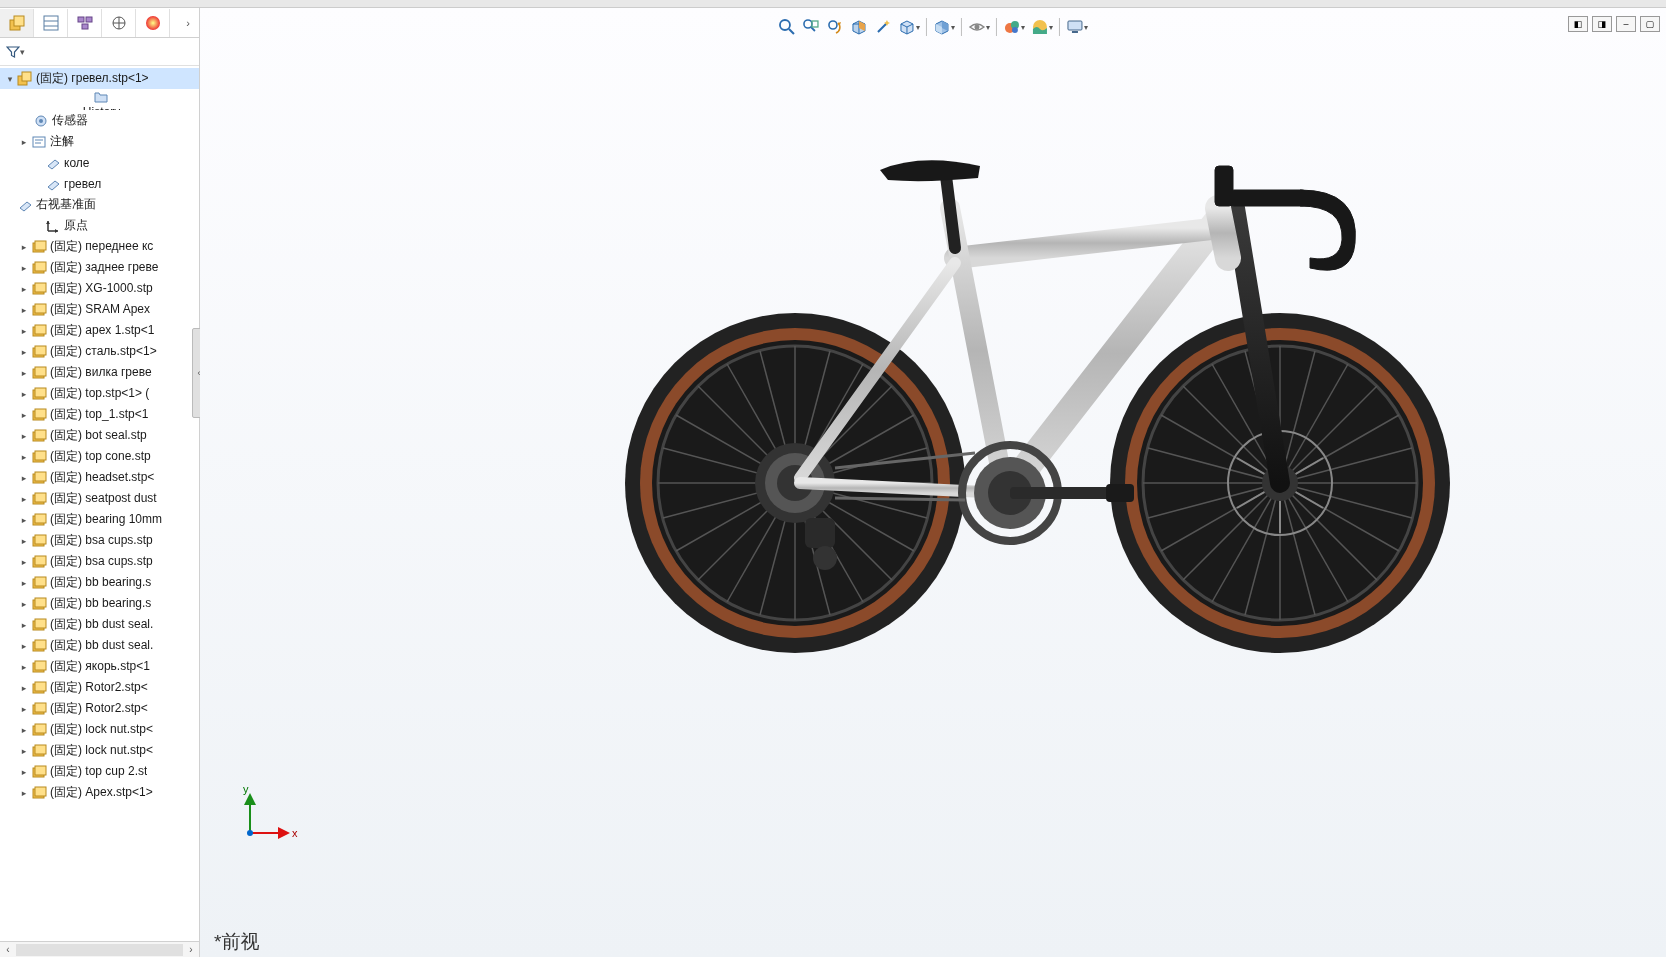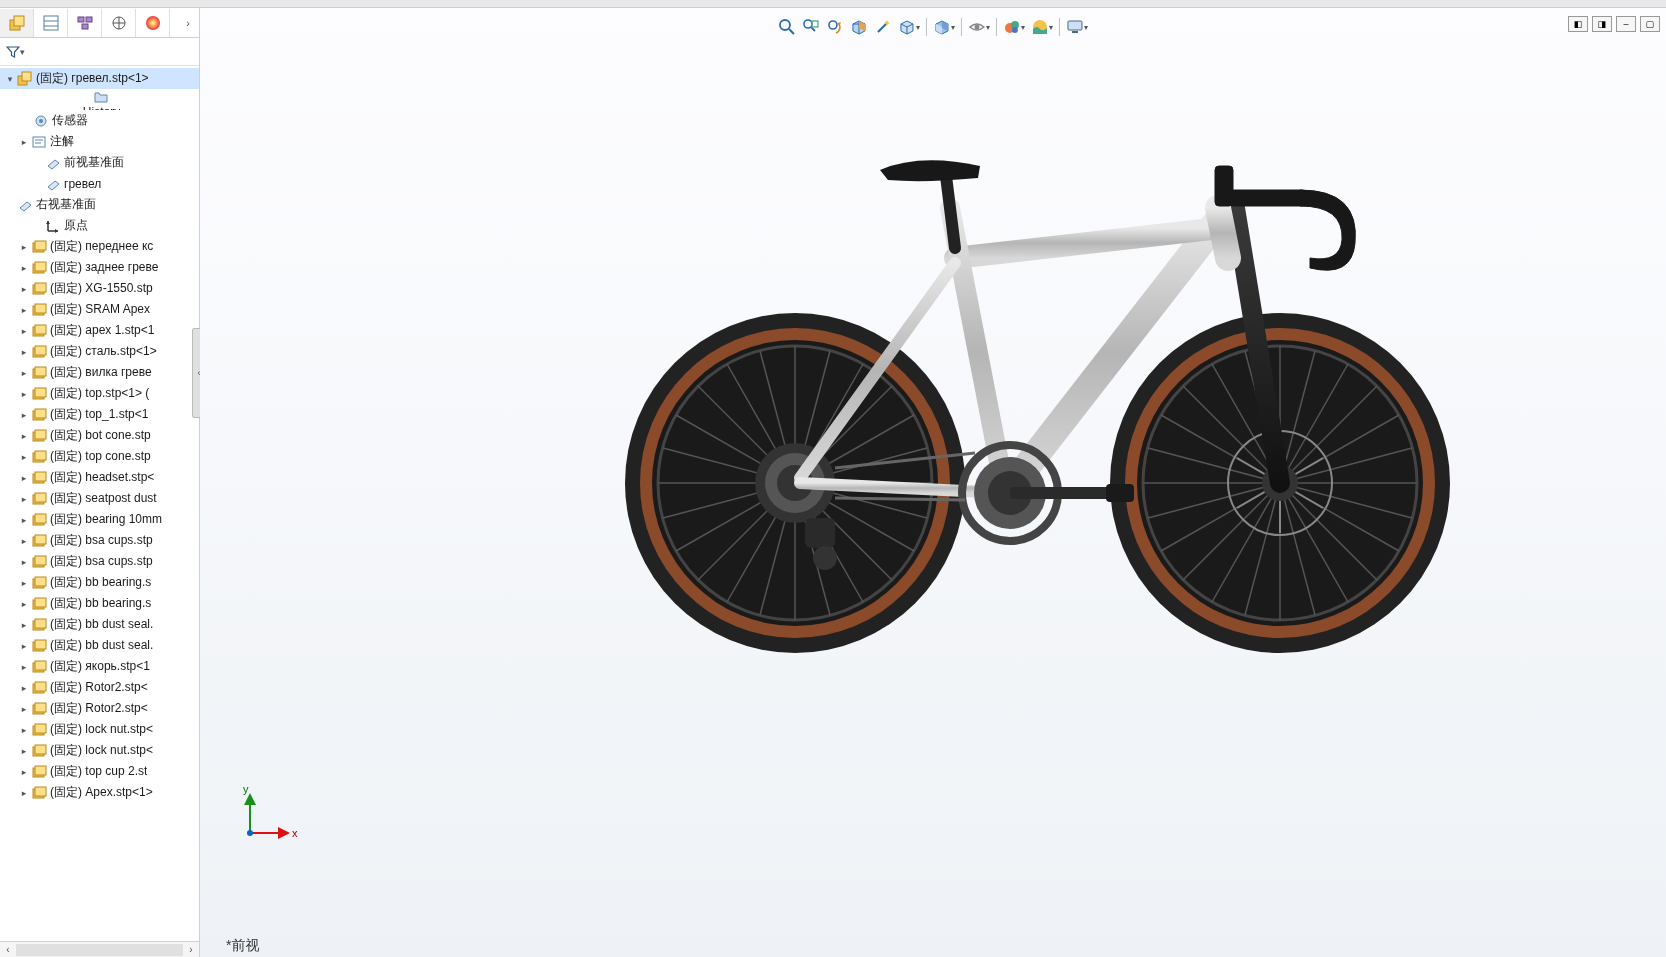--- a/index.html
+++ b/index.html
@@ -44,21 +44,21 @@
 .view-toolbar { position:absolute; top:8px; left:50%; transform:translateX(-50%); display:flex; gap:0px; align-items:center; }
 .vt-btn { width:24px; height:22px; display:flex; align-items:center; justify-content:center; cursor:pointer; border-radius:2px; }
 .vt-sep { width:1px; height:18px; background:#c0c0c0; margin:0 3px; }
 .vt-drop { font-size:8px; color:#555; margin-left:-3px; margin-right:3px;}
 
 
 .triad { position:absolute; left:40px; bottom:114px; width:60px; height:60px; }
 .triad svg { overflow:visible; }
 
 
-.status { position:absolute; left:14px; bottom:2px; font-size:14px; color:#333;margin-left:12px; }
+.status { position:absolute; left:14px; bottom:2px; font-size:19px; color:#333; }
 
 
 .winbtns { position:absolute; top:8px; right:6px; display:flex; gap:4px; }
 .wb { width:20px; height:16px; border:1px solid #999; background:#f6f6f6; font-size:9px; display:flex; align-items:center; justify-content:center; cursor:pointer; }
 
 
 .bike { position:absolute; left:380px; top:140px; width:870px; height:520px; }
 
 
 svg { display:block; }
@@ -167,21 +167,21 @@
             </span>
             <span class="label">注解</span>
           </div>
           <div class="tree-row" style="padding-left: 32px;">
             <span class="tw"></span>
             <span class="icon">
               <svg width="16" height="16">
                 <path d="M3 11 L10 5 L14 8 L7 14 Z" fill="#d8e6f7" stroke="#5f87b5"></path>
               </svg>
             </span>
-            <span class="label">前视基准面</span>
+            <span class="label">коле</span>
           </div>
           <div class="tree-row" style="padding-left: 32px;">
             <span class="tw"></span>
             <span class="icon">
               <svg width="16" height="16">
                 <path d="M3 11 L10 5 L14 8 L7 14 Z" fill="#d8e6f7" stroke="#5f87b5"></path>
               </svg>
             </span>
             <span class="label">гревел</span>
           </div>
@@ -227,21 +227,21 @@
             <span class="label">(固定) заднее греве</span>
           </div>
           <div class="tree-row" style="padding-left: 18px;">
             <span class="tw">▸</span>
             <span class="icon">
               <svg width="16" height="16">
                 <rect x="2" y="4" width="11" height="9" fill="#f2c14e" stroke="#b88a1f"></rect>
                 <rect x="4" y="2" width="11" height="9" fill="#ffe08a" stroke="#b88a1f"></rect>
               </svg>
             </span>
-            <span class="label">(固定) XG-1550.stp</span>
+            <span class="label">(固定) XG-1000.stp</span>
           </div>
           <div class="tree-row" style="padding-left: 18px;">
             <span class="tw">▸</span>
             <span class="icon">
               <svg width="16" height="16">
                 <rect x="2" y="4" width="11" height="9" fill="#f2c14e" stroke="#b88a1f"></rect>
                 <rect x="4" y="2" width="11" height="9" fill="#ffe08a" stroke="#b88a1f"></rect>
               </svg>
             </span>
             <span class="label">(固定) SRAM Apex</span>
@@ -297,21 +297,21 @@
             <span class="label">(固定) top_1.stp&lt;1</span>
           </div>
           <div class="tree-row" style="padding-left: 18px;">
             <span class="tw">▸</span>
             <span class="icon">
               <svg width="16" height="16">
                 <rect x="2" y="4" width="11" height="9" fill="#f2c14e" stroke="#b88a1f"></rect>
                 <rect x="4" y="2" width="11" height="9" fill="#ffe08a" stroke="#b88a1f"></rect>
               </svg>
             </span>
-            <span class="label">(固定) bot cone.stp</span>
+            <span class="label">(固定) bot seal.stp</span>
           </div>
           <div class="tree-row" style="padding-left: 18px;">
             <span class="tw">▸</span>
             <span class="icon">
               <svg width="16" height="16">
                 <rect x="2" y="4" width="11" height="9" fill="#f2c14e" stroke="#b88a1f"></rect>
                 <rect x="4" y="2" width="11" height="9" fill="#ffe08a" stroke="#b88a1f"></rect>
               </svg>
             </span>
             <span class="label">(固定) top cone.stp</span>

